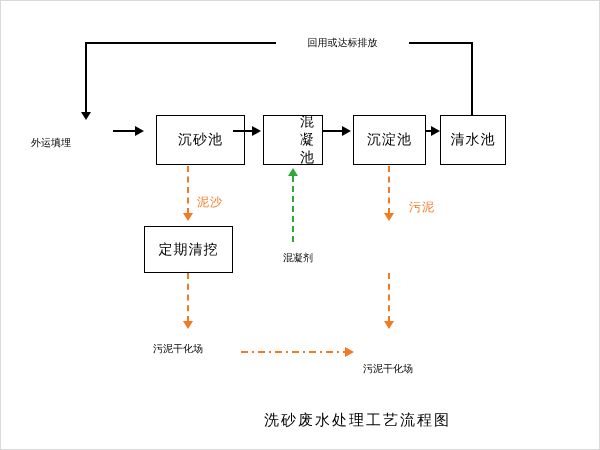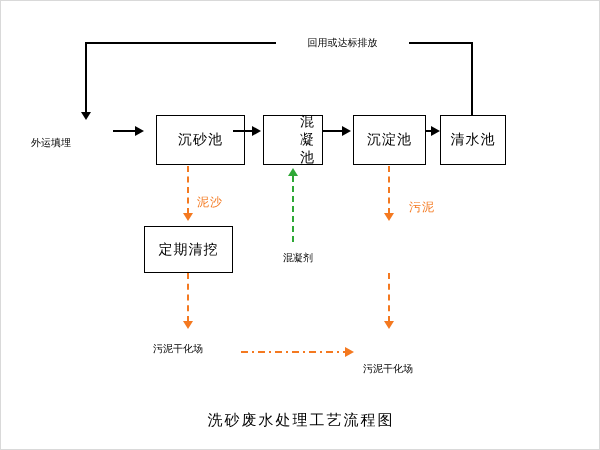--- a/index.html
+++ b/index.html
@@ -33,21 +33,21 @@
     border:1px solid var(--line);
     background:#fff;
     display:flex;align-items:center;justify-content:center;
     font-size:14px;letter-spacing:1px;
     box-sizing:border-box;
   }
   .lbl{position:absolute;font-size:10px;white-space:nowrap;line-height:17px;}
   .lbl.center{text-align:center;}
   .lbl.onwhite{background:#fff;padding:0 4px;}
   .lbl.small-orange{font-size:12px;color:var(--sludge);letter-spacing:1px;}
-  .title{position:absolute;font-size:15px;letter-spacing:2px;text-align:center;}
+  .title{position:absolute;font-size:15px;letter-spacing:2px;text-align:right;}
   .tri{position:absolute;width:0;height:0;}
   .tri.down{border-left:5px solid transparent;border-right:5px solid transparent;border-top:8px solid var(--line);}
   .tri.down.orange{border-top-color:var(--sludge);}
   .tri.up{border-left:5px solid transparent;border-right:5px solid transparent;border-bottom:8px solid var(--coagulant);}
   .tri.right{border-top:5px solid transparent;border-bottom:5px solid transparent;border-left:9px solid var(--line);}
   .tri.right.orange{border-left-color:var(--sludge);}
 </style>
 </head>
 <body>
 

